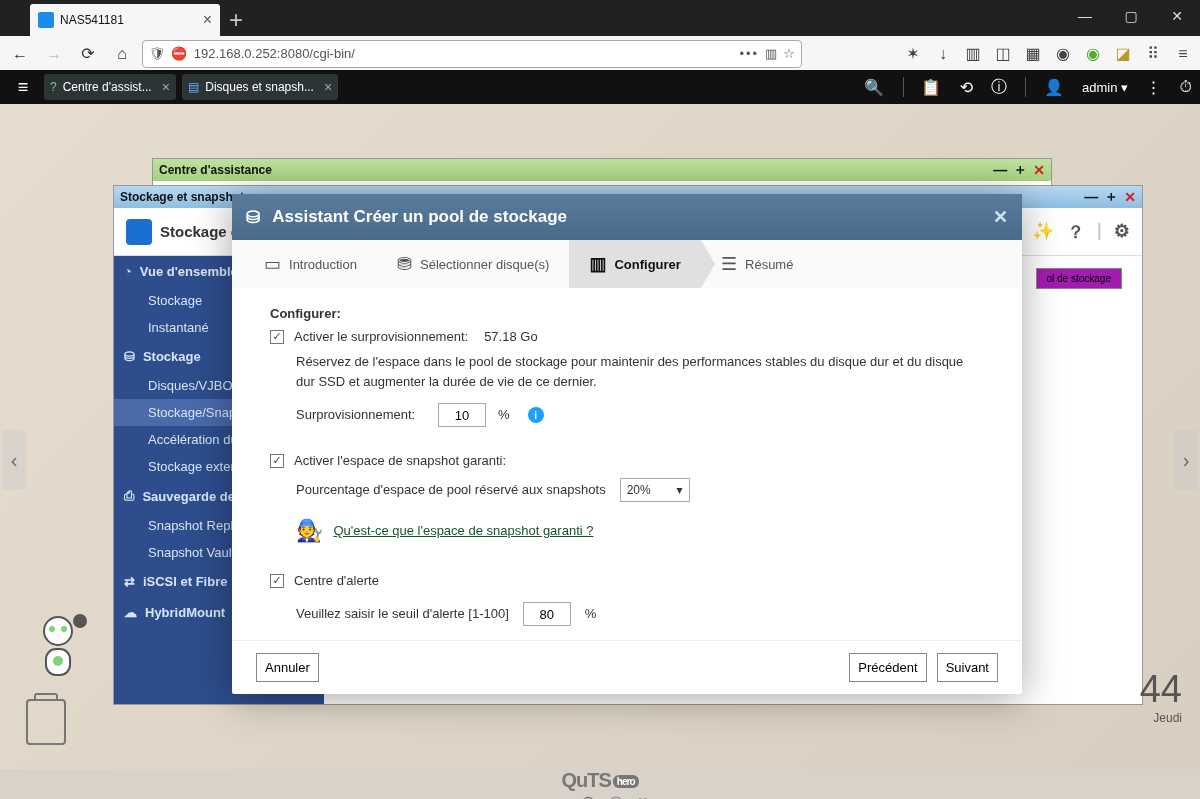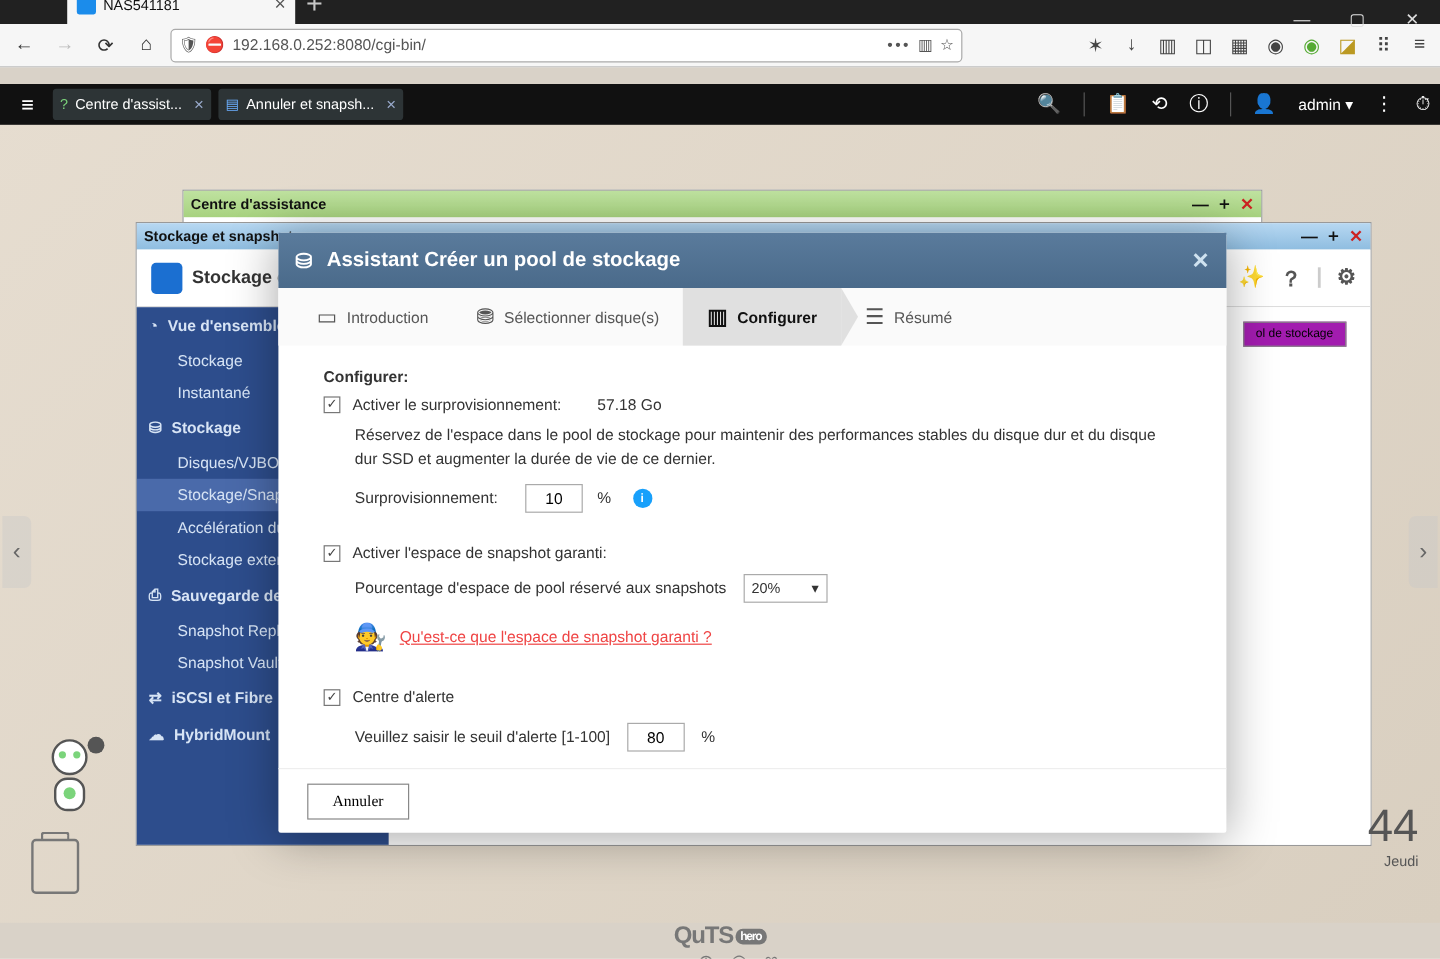--- a/index.html
+++ b/index.html
@@ -1,19 +1,19 @@
 <!DOCTYPE html>
 <html><head>
 <meta charset="utf-8">
 <style>
   * { box-sizing: border-box; margin: 0; padding: 0; font-family: "Segoe UI", Arial, sans-serif; }
   body { width: 1200px; height: 799px; overflow: hidden; background: #d9d2c8; position: relative; }
 
   
-  .browser-tabs { height: 20px; background: #212121; display: flex; align-items: flex-end; padding-left: 56px; }
+  .browser-tabs { height: 36px; background: #212121; display: flex; align-items: flex-end; padding-left: 30px; }
   .tab { width: 190px; height: 32px; background: #f6f6f6; border-radius: 3px 3px 0 0; display: flex; align-items: center; padding: 0 8px; font-size: 12px; color: #111; gap: 6px; }
   .tab .close { margin-left: auto; font-size: 16px; color: #555; cursor: pointer; }
   .tab-plus { width: 32px; height: 32px; color: #c8c8c8; font-size: 24px; display: flex; align-items: center; justify-content: center; cursor: pointer; }
   .window-controls { position: absolute; top: 0; right: 0; display: flex; }
   .window-controls div { width: 46px; height: 32px; display: flex; align-items: center; justify-content: center; color: #ddd; font-size: 14px; cursor: pointer; }
   .browser-toolbar { height: 36px; background: #f6f6f6; display: flex; align-items: center; padding: 0 6px; gap: 6px; border-bottom: 1px solid #ccc; }
   .nav-btn { width: 28px; height: 28px; display: flex; align-items: center; justify-content: center; color: #333; font-size: 16px; cursor: pointer; border-radius: 4px; }
   .url-bar { flex: 1; max-width: 660px; height: 28px; border: 1px solid #aaa; border-radius: 4px; display: flex; align-items: center; padding: 0 6px; gap: 6px; font-size: 13px; color: #555; background: #fff; }
   .url-bar .url-text { flex: 1; }
   .tb-icons { margin-left: auto; display: flex; gap: 8px; }
@@ -57,24 +57,24 @@
   .step.active { background:#e0e0e0; }
   .step-icon { font-size:18px; }
   .wizard-body { flex:1; padding: 18px 38px; font-size:13px; color:#333; overflow:auto; }
   .wizard-body h4 { font-size:13px; font-weight:bold; }
   .chk-row { display:flex; align-items:center; gap:10px; margin-top:8px; }
   .chk { width:14px; height:14px; border:1px solid #777; display:inline-flex; align-items:center; justify-content:center; font-size:11px; color:#444; cursor:pointer; }
   .sub { margin-left:26px; margin-top:8px; color:#333; line-height:1.5; }
   .inline-input { width:48px; height:24px; border:1px solid #aaa; text-align:center; font-size:13px; }
   .select-box { width:70px; height:24px; border:1px solid #aaa; display:inline-flex; align-items:center; justify-content:space-between; padding:0 6px; font-size:12px; cursor:pointer; }
   .info-dot { width:16px; height:16px; border-radius:50%; background:#18a0fb; color:#fff; display:inline-flex; align-items:center; justify-content:center; font-size:10px; font-weight:bold; margin-left:6px; }
-  .link { color:#ef4444; text-decoration:underline; cursor:pointer; font-size:13px; }
+  .link { color:#14532d; text-decoration:underline; cursor:pointer; font-size:13px; }
   .section-gap { height:18px; }
   .wizard-footer { height: 54px; border-top:1px solid #eee; display:flex; align-items:center; padding:0 24px; }
-  .wbtn { border:1px solid #888; background:#fff; padding:6px 20px; font-size:13px; cursor:pointer;font-family:Liberation Serif, serif; }
+  .wbtn { border:1px solid #888; background:#fff; padding:6px 8px; font-size:13px; cursor:pointer; }
   .wbtn + .wbtn { margin-left:10px; }
   .wizard-footer .right { margin-left:auto; display:flex; }
 
   
   .quts-footer { position:absolute; left:0; right:0; bottom:0; height:30px; display:flex; align-items:center; padding:0 16px; color:#777;flex-direction:column; }
   .quts-logo { font-size:20px; font-weight:bold; letter-spacing:-1px; }
   .quts-logo .hero { font-size:10px; background:#777; color:#fff; padding:1px 4px; border-radius:6px; margin-left:2px; vertical-align:middle; }
   .footer-icons { margin:0 auto; display:flex; gap:14px; font-size:16px; color:#777; }
   .side-arrow { position:absolute; right:2px; top:360px; width:24px; height:60px; background:rgba(200,200,200,.4); border-radius:6px 0 0 6px; display:flex; align-items:center; justify-content:center; color:#666; font-size:20px; cursor:pointer; }
   .side-arrow.left { left:2px; right:auto; border-radius:0 6px 6px 0; }
@@ -132,21 +132,21 @@
 <div class="desktop">
   <div class="desktop-topbar">
     <div class="menu-burger">≡</div>
     <div class="desk-tab">
       <span style="color:#7bd47b">?</span>
       <span>Centre d'assist...</span>
       <span class="x">×</span>
     </div>
     <div class="desk-tab">
       <span style="color:#6cb0ff">▤</span>
-      <span>Annuler et snapsh...</span>
+      <span>Disques et snapsh...</span>
       <span class="x">×</span>
     </div>
     <div class="topbar-right">
       <span>🔍</span>
       <span class="sep"></span>
       <span>📋</span>
       <span>⟲</span>
       <span>ⓘ</span>
       <span class="sep"></span>
       <span>👤</span>
@@ -232,21 +232,21 @@
         <span>Résumé</span>
       </div>
     </div>
 
     <div class="wizard-body">
       <h4>Configurer:</h4>
 
       <div class="chk-row">
         <span class="chk">✓</span>
         <span>Activer le surprovisionnement:</span>
-        <span style="margin-left:20px">57.18 Go</span>
+        <span style="margin-left:6px">57.18 Go</span>
       </div>
       <div class="sub">Réservez de l'espace dans le pool de stockage pour maintenir des performances stables du disque dur et du disque dur SSD et augmenter la durée de vie de ce dernier.</div>
       <div class="sub" style="margin-top:12px; display:flex; align-items:center; gap:12px;">
         <span style="min-width:130px">Surprovisionnement:</span>
         <input class="inline-input" value="10" style="">
         <span>%</span>
         <span class="info-dot">i</span>
       </div>
 
       <div class="section-gap"></div>
@@ -275,20 +275,24 @@
       </div>
       <div class="sub" style="display:flex; align-items:center; gap:14px; margin-top:14px;">
         <span>Veuillez saisir le seuil d'alerte [1-100]</span>
         <input class="inline-input" value="80" style="">
         <span>%</span>
       </div>
     </div>
 
     <div class="wizard-footer">
       <button class="wbtn">Annuler</button>
+      <div class="right">
+        <button class="wbtn">Précédent</button>
+        <button class="wbtn">Suivant</button>
+      </div>
     </div>
   </div>
 
   <div class="side-arrow left">‹</div>
   <div class="side-arrow">›</div>
   <div class="clock">
     <div>44</div>
     <div class="day">Jeudi</div>
   </div>
   <div class="robot">

